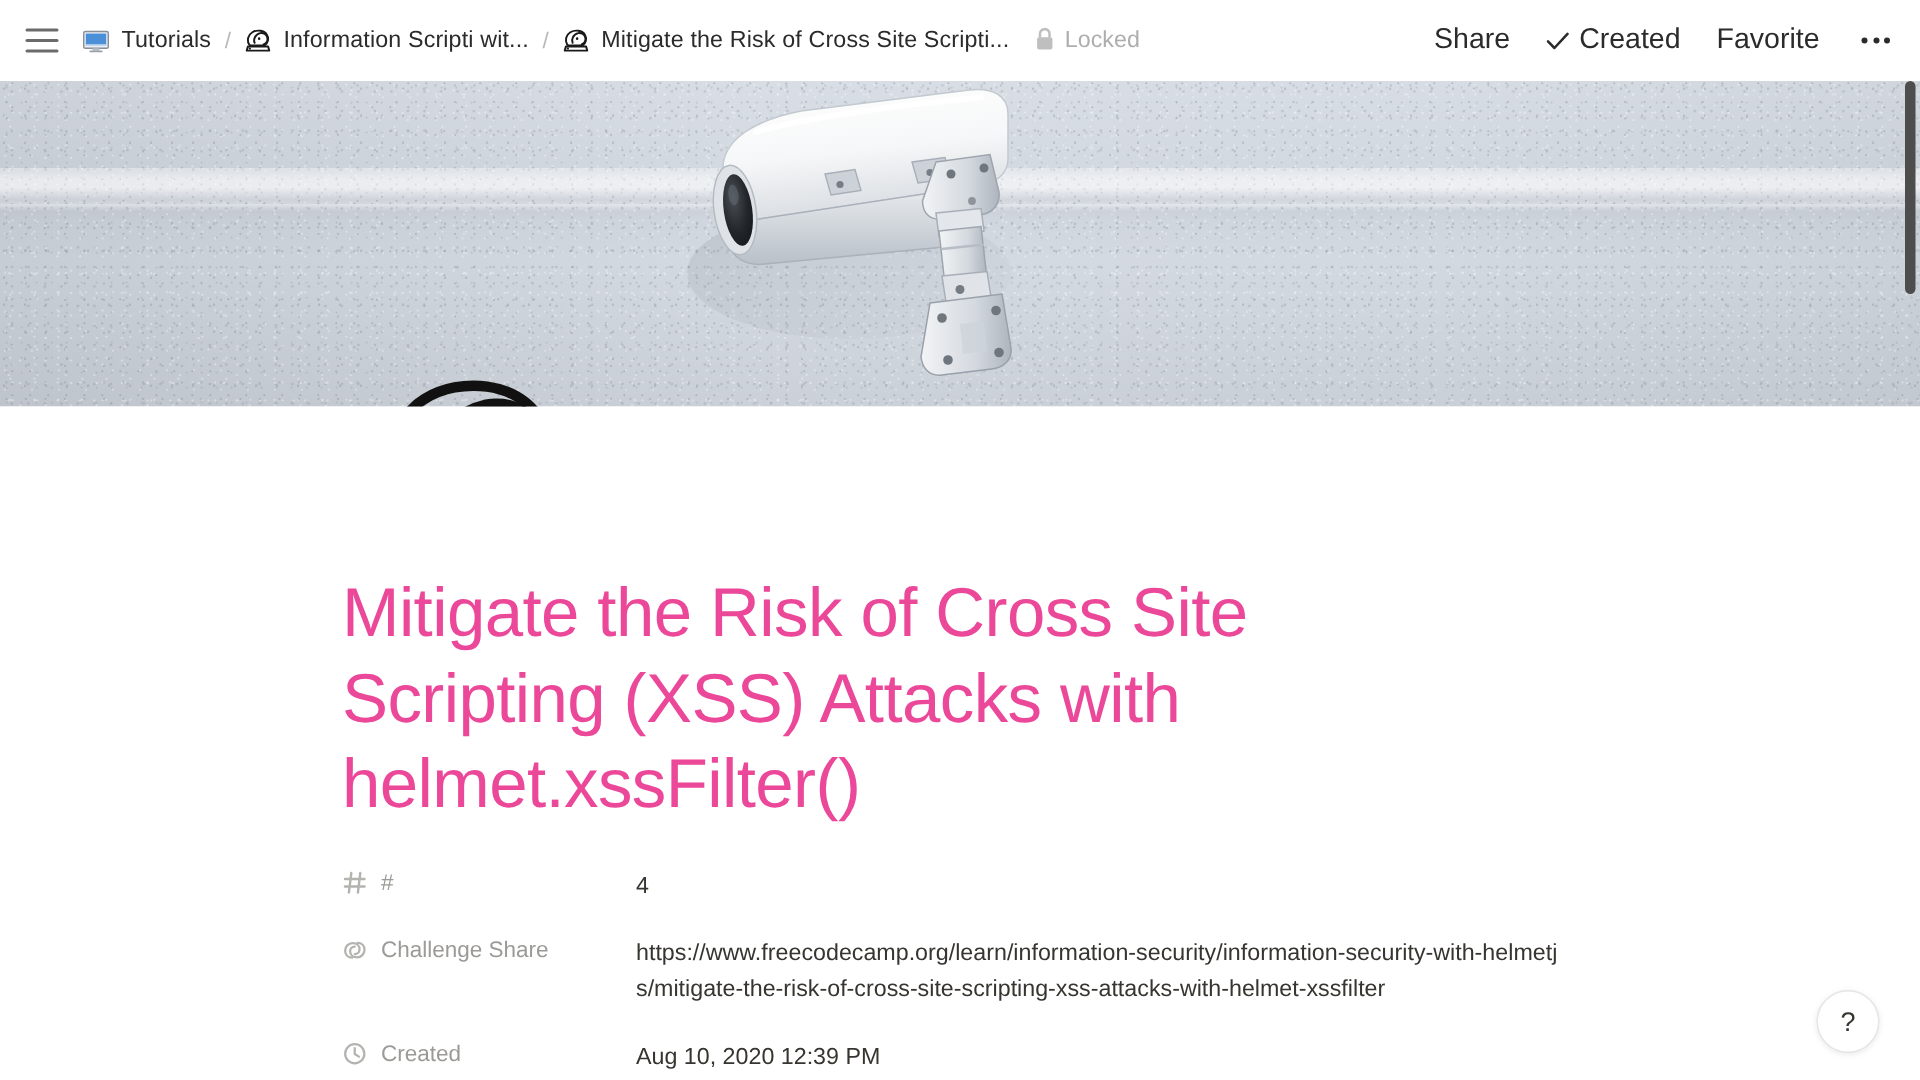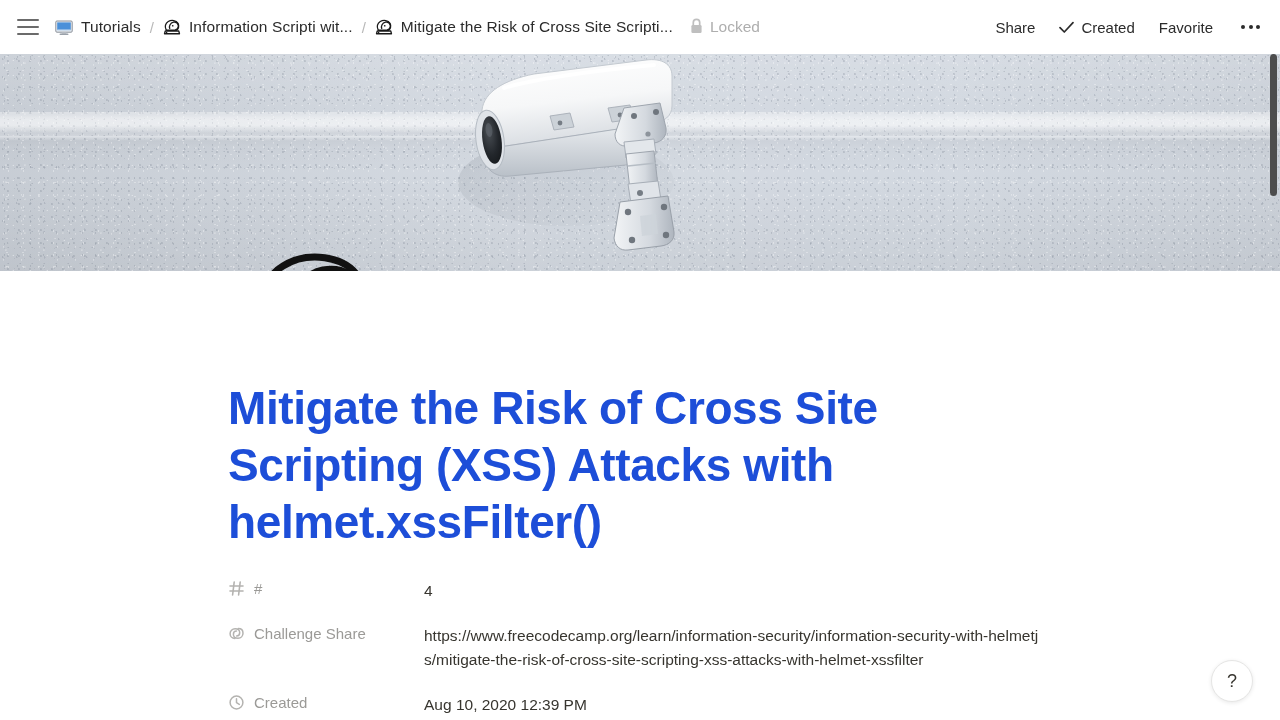--- a/index.html
+++ b/index.html
@@ -90,21 +90,21 @@
   .icon-lock { width: 13px; height: 16px; display: block; }
 
   .topbar-right {
     margin-left: auto;
     display: flex;
     align-items: center;
     padding-right: 18px;
     flex: 0 0 auto;
   }
   .tb-action {
-    font-size: 15px;
+    font-size: 19px;
     color: #2b2b2b;
     cursor: pointer;
     padding: 4px 0;
     margin-left: 24px;
     display: flex;
     align-items: center;
     gap: 7px;
     white-space: nowrap;
   }
   .icon-check { width: 15px; height: 13px; display: block; }
@@ -204,22 +204,22 @@
     width: 1280px;
     height: 449px;
     background: #ffffff;
   }
 
   .content { position: absolute; left: 228px; top: 0; width: 860px; }
 
   .page-title {
     font-size: 46px;
     line-height: 57px;
-    font-weight: bold;
-    color: #1d4ed8;
+    font-weight: normal;
+    color: #ec4899;
     letter-spacing: -0.4px;
     width: 680px;
     margin-top: 109px;
   }
 
   .props { margin-top: 27px; }
 
   .prop-row {
     display: flex;
     align-items: flex-start;

